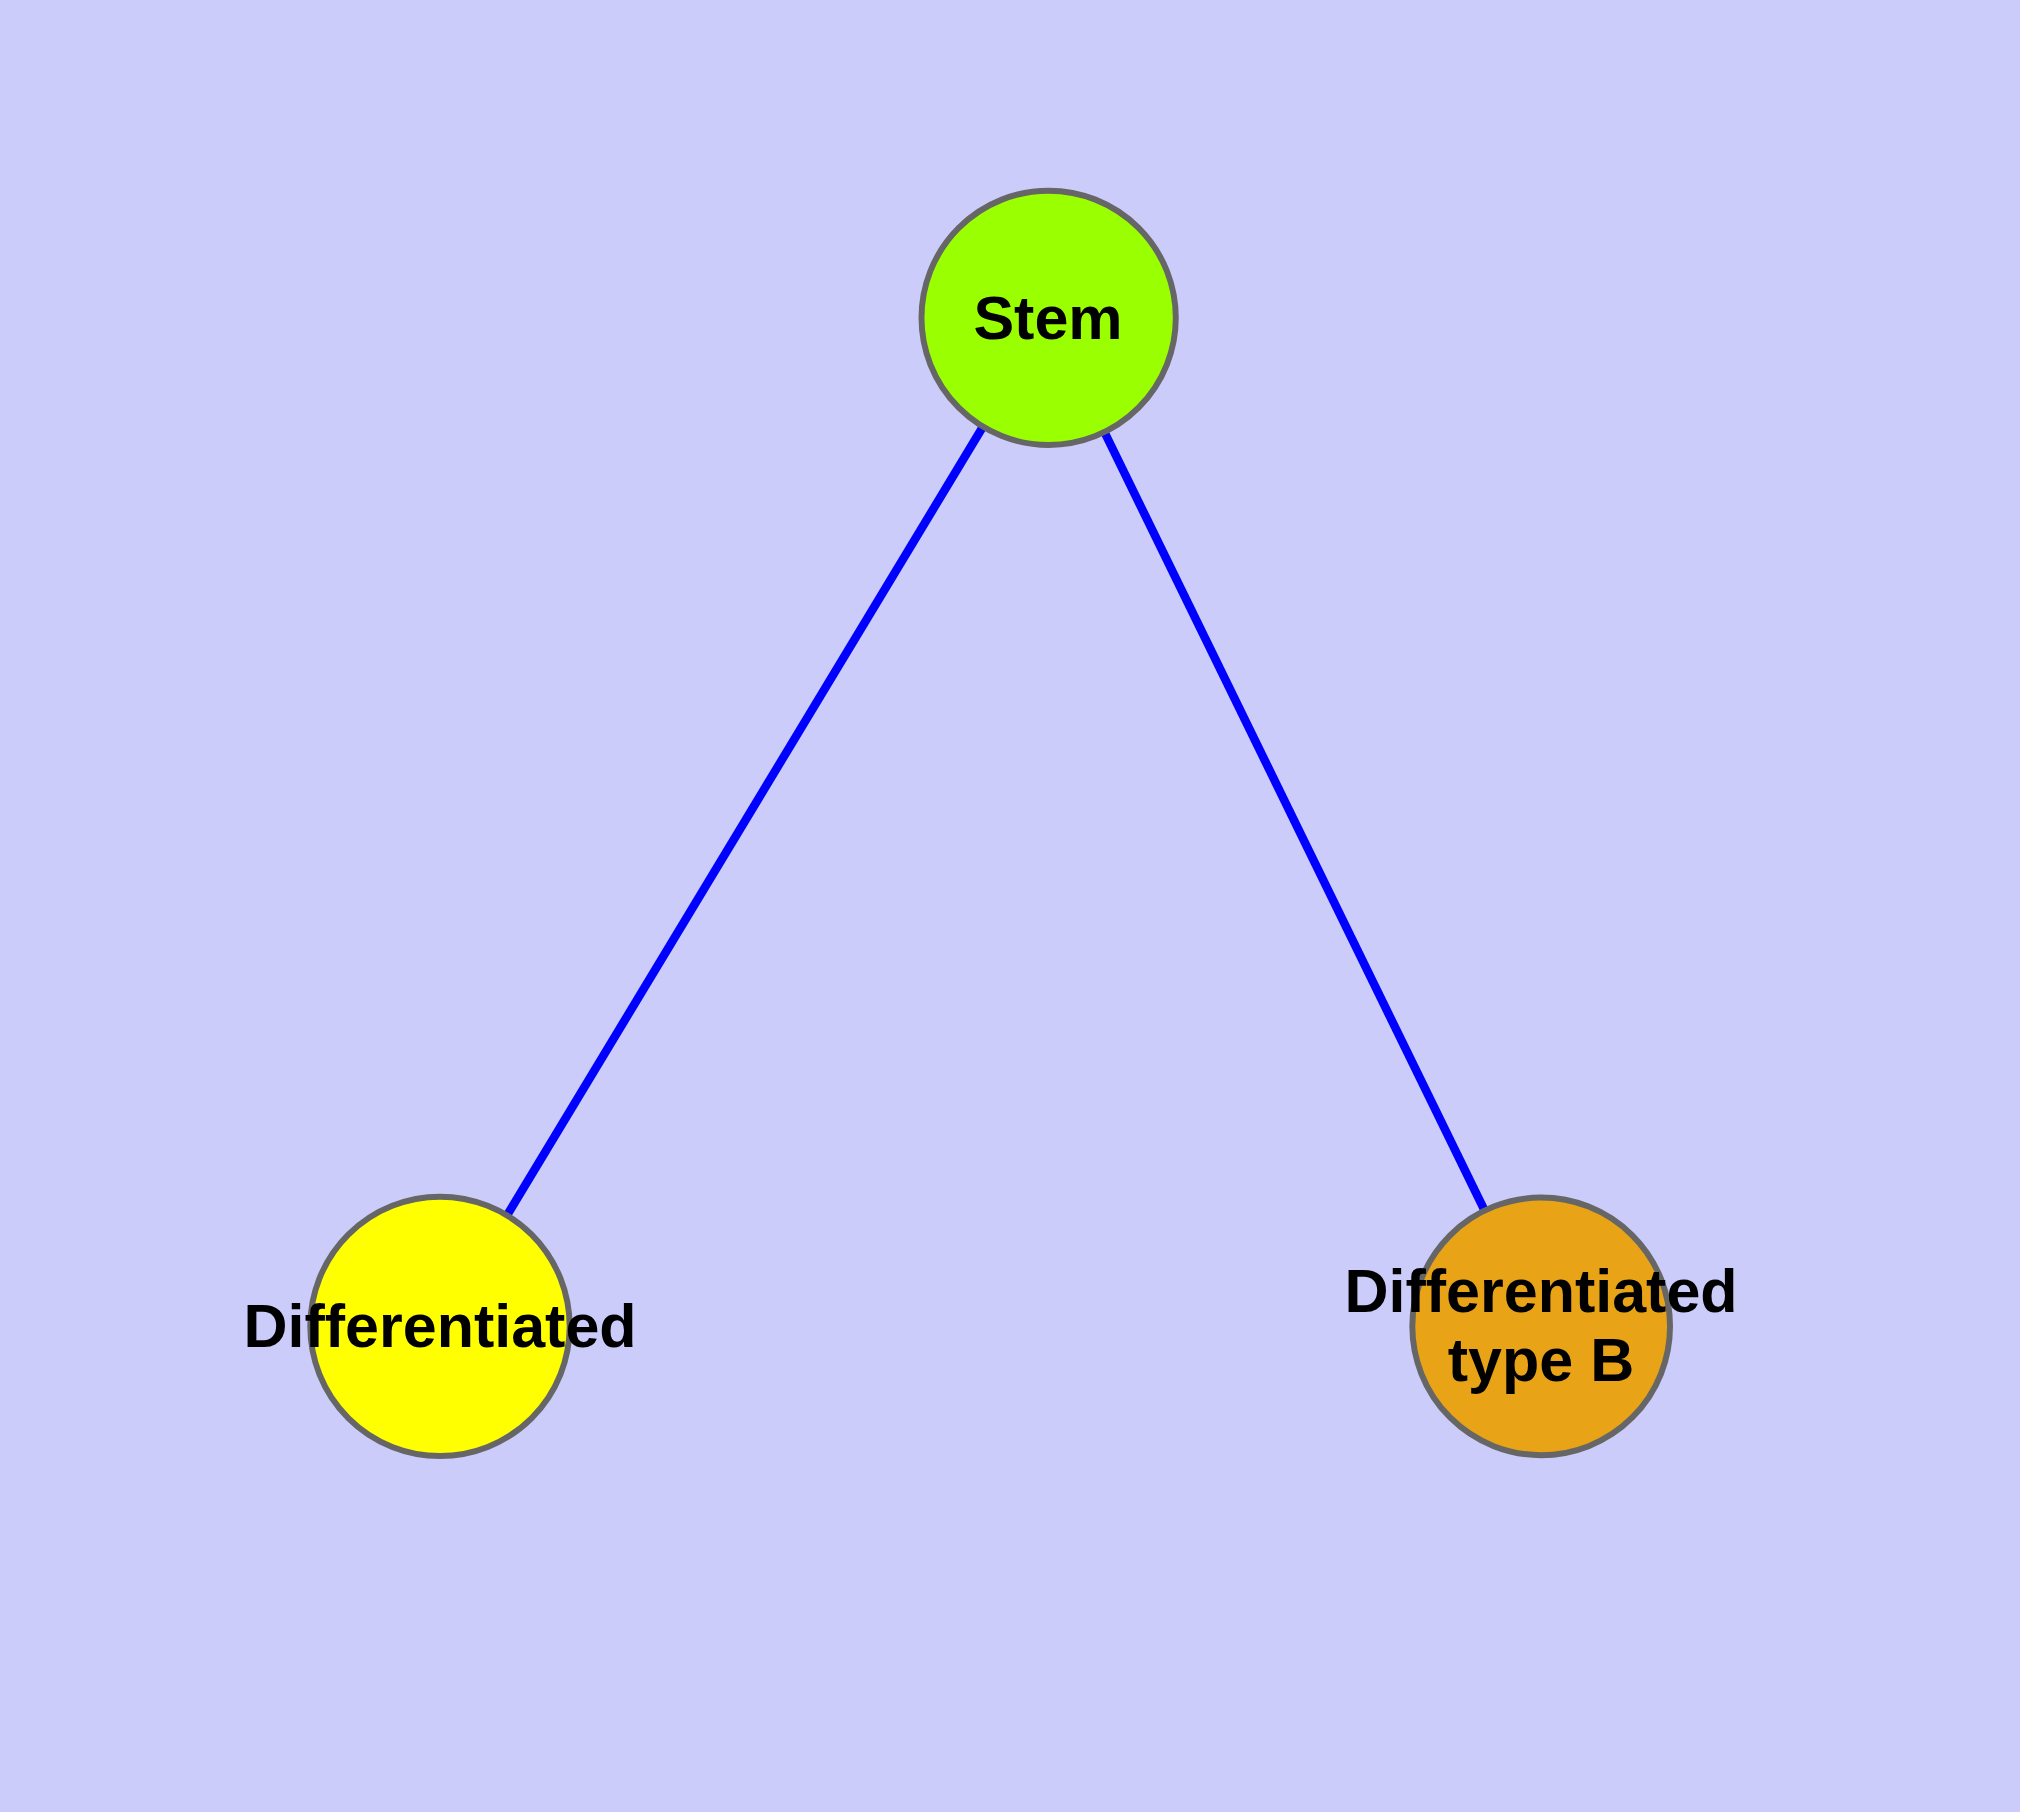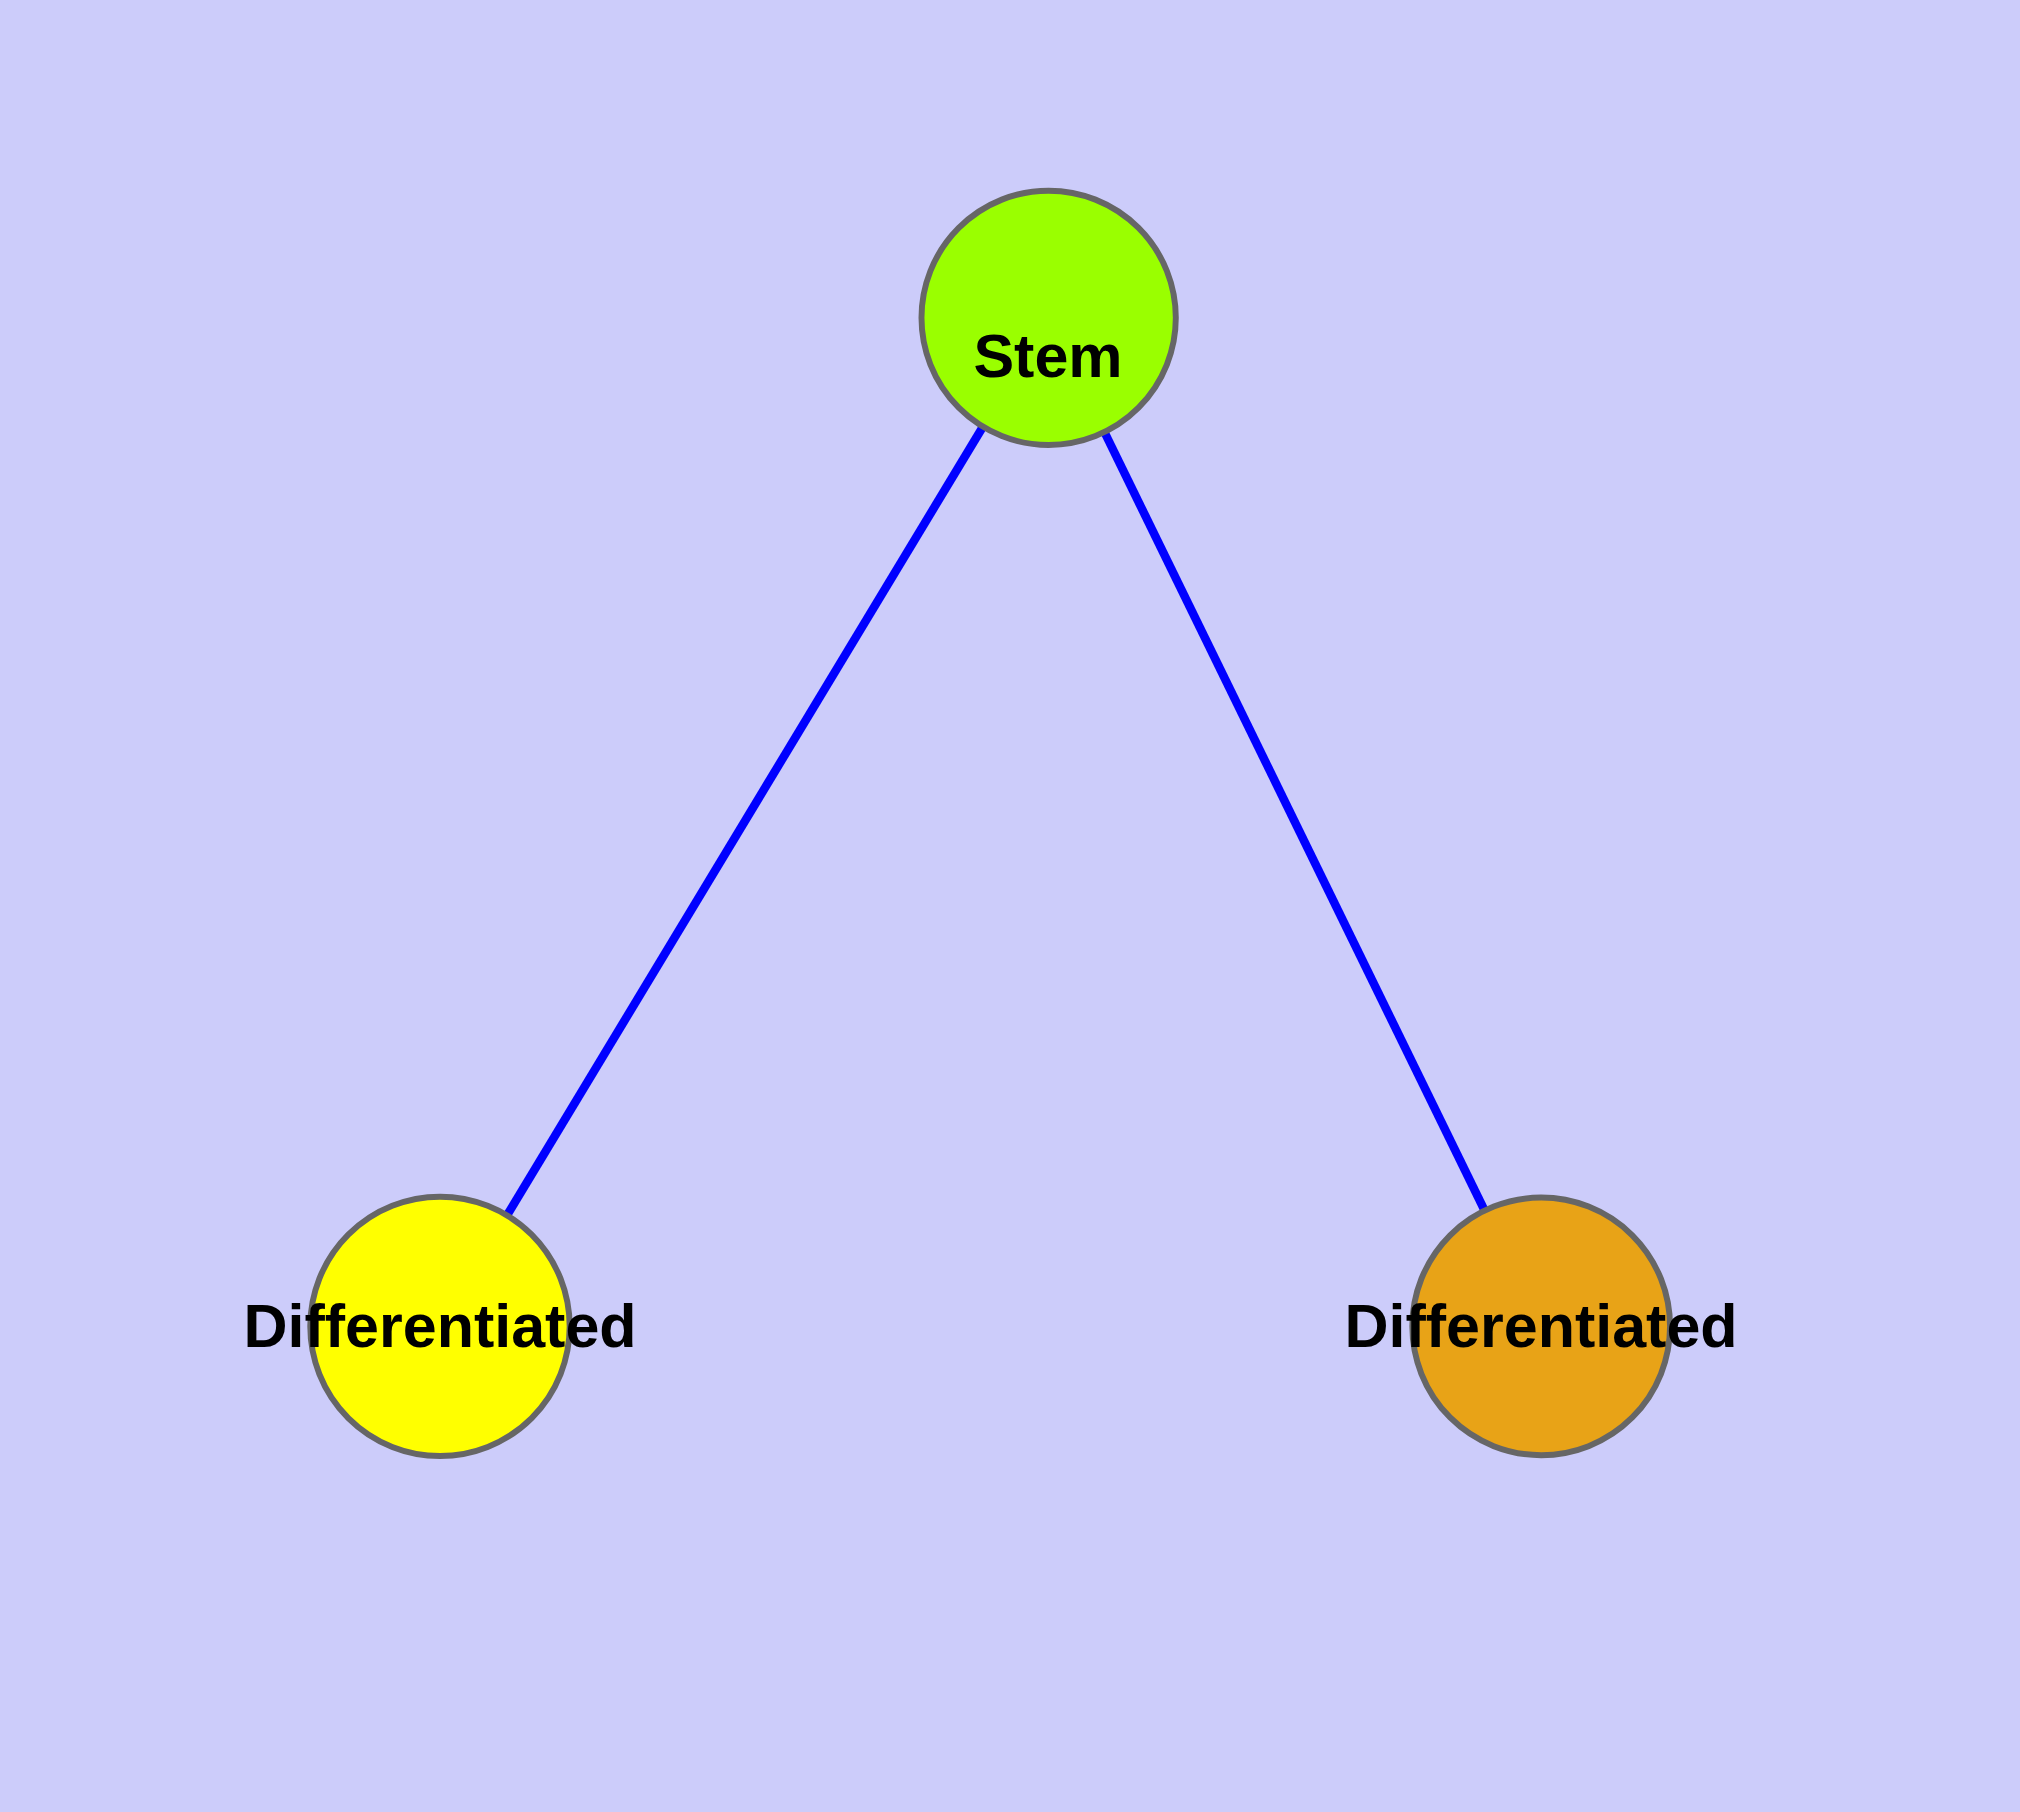--- a/index.html
+++ b/index.html
@@ -57,19 +57,19 @@
         <line class="edge-line" x1="1301.0554617673995" y1="506.1979337404566" x2="1753.067066153595" y2="1432.004834290496" stroke="#0000ff" stroke-width="10"></line>
       </g>
     <g id="nodes-layer">
         <circle class="node-circle" cx="1237" cy="375" r="150" fill="#9aff00" stroke="#666666" stroke-width="7"></circle>
         <circle class="node-circle" cx="519" cy="1565" r="153" fill="#ffff00" stroke="#666666" stroke-width="7"></circle>
         <circle class="node-circle" cx="1818" cy="1565" r="152" fill="#e8a317" stroke="#666666" stroke-width="7"></circle>
       </g>
   </svg>
 
   <div id="labels-layer">
-      <div class="node-label" style="left: 1048px; top: 318px; color: rgb(0, 0, 0); font-size: 61px; margin-top: 38px;"><div>Stem</div></div>
+      <div class="node-label" style="left: 1048px; top: 318px; color: rgb(0, 0, 0); font-size: 61px;"><div>Stem</div></div>
       <div class="node-label" style="left: 440px; top: 1326px; color: rgb(0, 0, 0); font-size: 61px;"><div>Differentiated</div></div>
-      <div class="node-label" style="left: 1541px; top: 1326px; color: rgb(0, 0, 0); font-size: 61px;"><div>Differentiated</div></div>
+      <div class="node-label" style="left: 1541px; top: 1326px; color: rgb(0, 0, 0); font-size: 61px;"><div>Differentiated</div><div>type B</div></div>
     </div>
 
 </div>
 
 
 </body></html>

